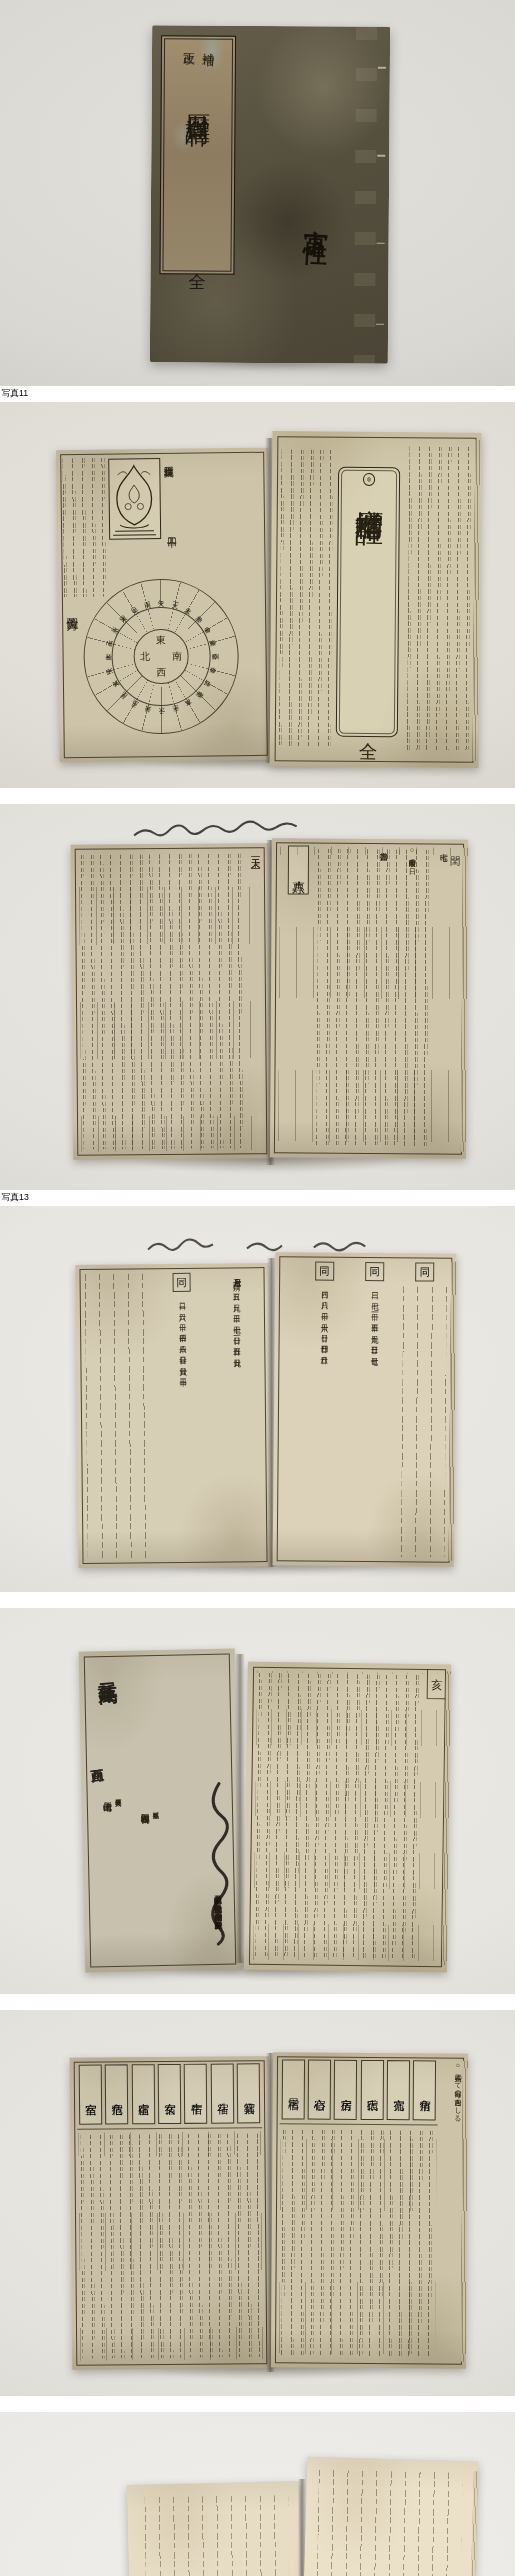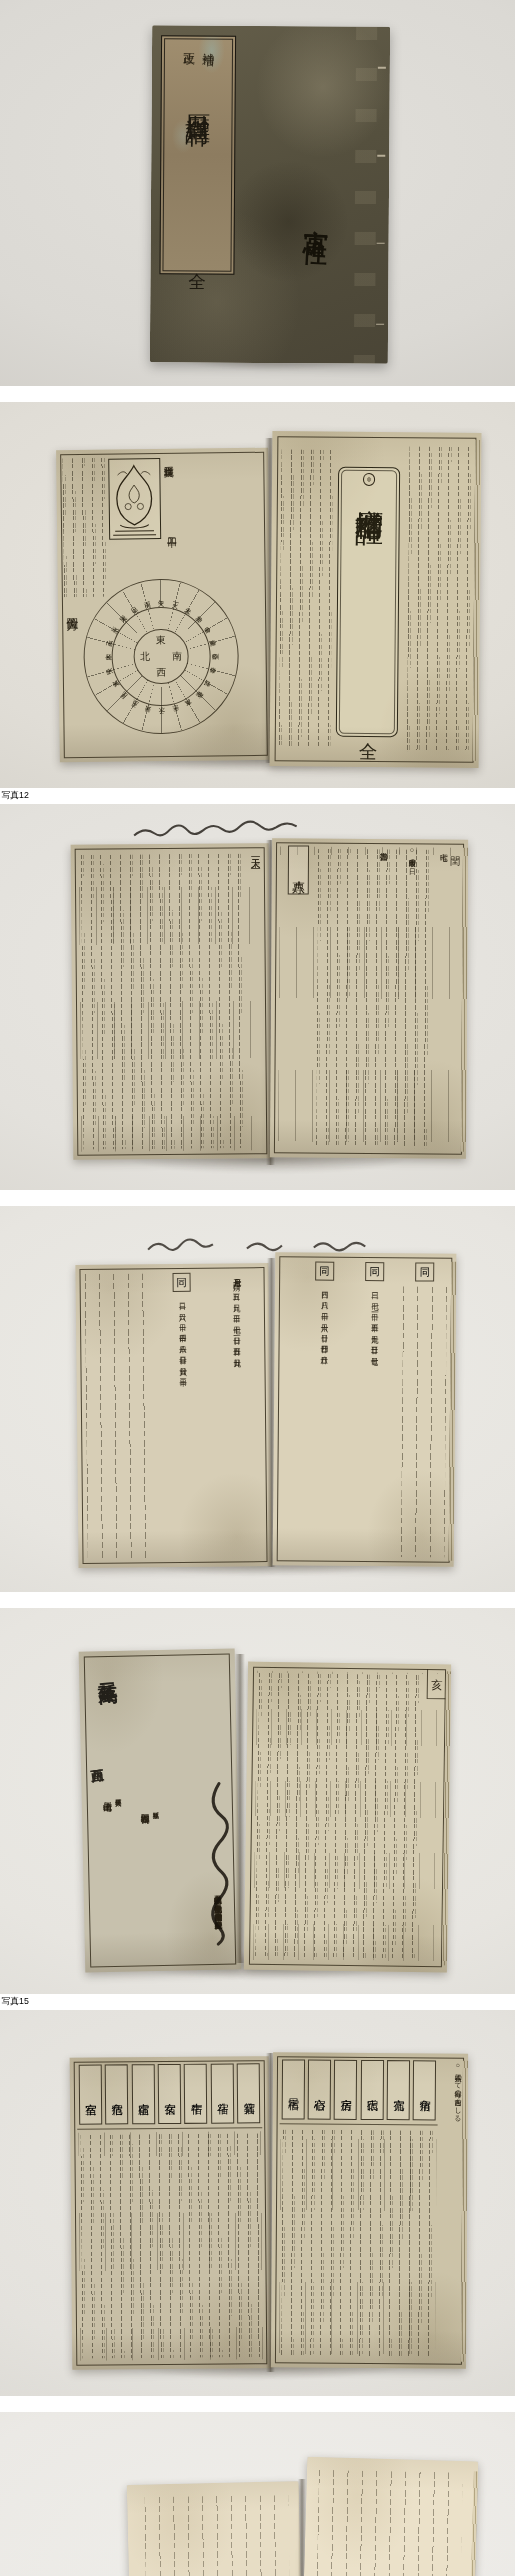--- a/index.html
+++ b/index.html
@@ -83,20 +83,21 @@
         <div class="edrow">
           <span class="vt">増補</span>
           <span class="vt">改正</span>
         </div>
         <div class="sliptitle vt">暦日講釋</div>
         <div class="slipvol vt">全</div>
       </div>
     </div>
     <div class="owner vt">宮下性</div>
   </div>
+  <figcaption class="caption">写真11</figcaption>
 </figure>
 
 <figure class="seg">
   <div class="photo p2">
     <div class="bshadow" style="left:62px;top:335px;width:412px;height:41px"></div>
     <div class="pg pap" style="left:58px;top:47px;width:212px;height:312px;transform:rotate(-.7deg)">
       <div class="frame" style="inset:4.1px"></div>
       <div class="ink" style="position:absolute;left:6.2px;top:8.2px;width:45px;height:139px"></div>
       <div class="jewelbox" style="left:52px;top:9.3px;width:52px;height:81px">
         <svg width="49" height="79" viewBox="0 0 96 154">
@@ -153,21 +154,20 @@
       <div class="ink" style="position:absolute;left:9.3px;top:17.5px;width:52px;height:299px"></div>
       <div class="ink" style="position:absolute;right:9.3px;top:14.4px;width:63px;height:305px"></div>
       <div class="cart" style="left:66px;top:35px;width:62px;height:270px">
         <div class="seal"></div>
         <div class="carttitle vt">増補暦略註</div>
         <div class="cartvol vt">全</div>
       </div>
       <div class="stack" style="right:1px;top:7.2px;width:4.6px;height:321px"></div>
     </div>
   </div>
-  <figcaption class="caption">写真12</figcaption>
 </figure>
 
 <figure class="seg">
   <div class="photo p3">
     <div class="bshadow" style="left:72px;top:335px;width:392px;height:41px"></div>
     <svg class="scrib" style="left:129px;top:15.5px" width="216" height="26" viewBox="0 0 420 50">
       <path d="M10 30 q20 -18 40 -4 q14 10 30 -8 q18 -16 34 2 q12 14 30 0 q20 -16 38 -2 q16 12 34 -6 q20 -18 40 0 q14 12 30 2 q20 -14 40 -2" fill="none" stroke="#1d1812" stroke-width="4" opacity=".8"></path>
     </svg>
     <div class="pg pap" style="left:72px;top:40px;width:198px;height:315px;transform:rotate(-.5deg);background-color:#cbc2a9">
       <div class="frame" style="inset:3.6px"></div>
@@ -183,20 +183,21 @@
       <div class="vt" style="position:absolute;right:7.2px;top:8.2px;font-size:10.3px">閏</div>
       <div class="vt" style="position:absolute;right:20.6px;top:8.2px;font-size:7.7px">七曜</div>
       <div class="vt" style="position:absolute;right:53px;top:7.2px;font-size:7.2px;height:82px">○中段下名目の日</div>
       <div class="vt" style="position:absolute;right:81px;top:7.2px;font-size:8.2px">吉書始</div>
       <div class="hbox" style="position:absolute;left:15.5px;top:7.2px;width:21.6px;height:49px">
         <span class="vt" style="font-size:13px">八專</span>
       </div>
       <div class="stack" style="right:0.5px;top:8.2px;width:4.1px;height:304px"></div>
     </div>
   </div>
+  <figcaption class="caption">写真13</figcaption>
 </figure>
 
 <figure class="seg">
   <div class="photo p4">
     <div class="bshadow" style="left:77px;top:335px;width:381px;height:41px"></div>
     <svg class="scrib" style="left:144px;top:29px" width="247" height="24" viewBox="0 0 480 46">
       <path d="M8 28 q18 -20 36 -4 q14 12 28 -6 q16 -18 34 -2 q12 12 28 2 M200 26 q20 -18 38 -2 q14 12 30 -4 M330 24 q18 -16 36 0 q14 12 30 -2 q16 -14 34 0" fill="none" stroke="#1d1812" stroke-width="4" opacity=".75"></path>
     </svg>
     <div class="pg pap" style="left:77px;top:58px;width:193px;height:303px;transform:rotate(-.6deg);background-color:#d7ceb6">
       <div class="frame" style="inset:4.1px"></div>
@@ -263,21 +264,20 @@
     <div class="pg pap" style="left:246px;top:55px;width:203px;height:308px;transform:rotate(.8deg);background-color:#d4cbb0">
       <div class="frame" style="inset:5.2px;border-width:0.8px"></div>
       <div class="ruled" style="inset:9.3px;background-image:repeating-linear-gradient(90deg,rgba(40,33,18,.25) 0 0.5px,transparent 0.5px 15px)"></div>
       <div class="ink" style="position:absolute;inset:11.3px 31px 11.3px 11.3px"></div>
       <div class="corner45" style="right:5.2px;top:5.2px;width:18.5px;height:30px">
         <span class="vt" style="font-size:11.3px">亥</span>
       </div>
       <div class="stack" style="right:0.5px;top:7.2px;width:4.1px;height:294px"></div>
     </div>
   </div>
-  <figcaption class="caption">写真15</figcaption>
 </figure>
 
 <figure class="seg">
   <div class="photo p6">
     <div class="bshadow" style="left:72px;top:335px;width:392px;height:41px"></div>
     <div class="pg pap" style="left:71px;top:47px;width:199px;height:312px;transform:rotate(-.5deg);background-color:#c8bfa6">
       <div class="frame" style="inset:3.6px"></div>
       <div class="mrow" style="position:absolute;left:7.2px;right:7.2px;top:7.2px">
           <span class="mbox" style="--i: 0;">箕宿</span>
           <span class="mbox" style="--i: 1;">斗宿</span>

